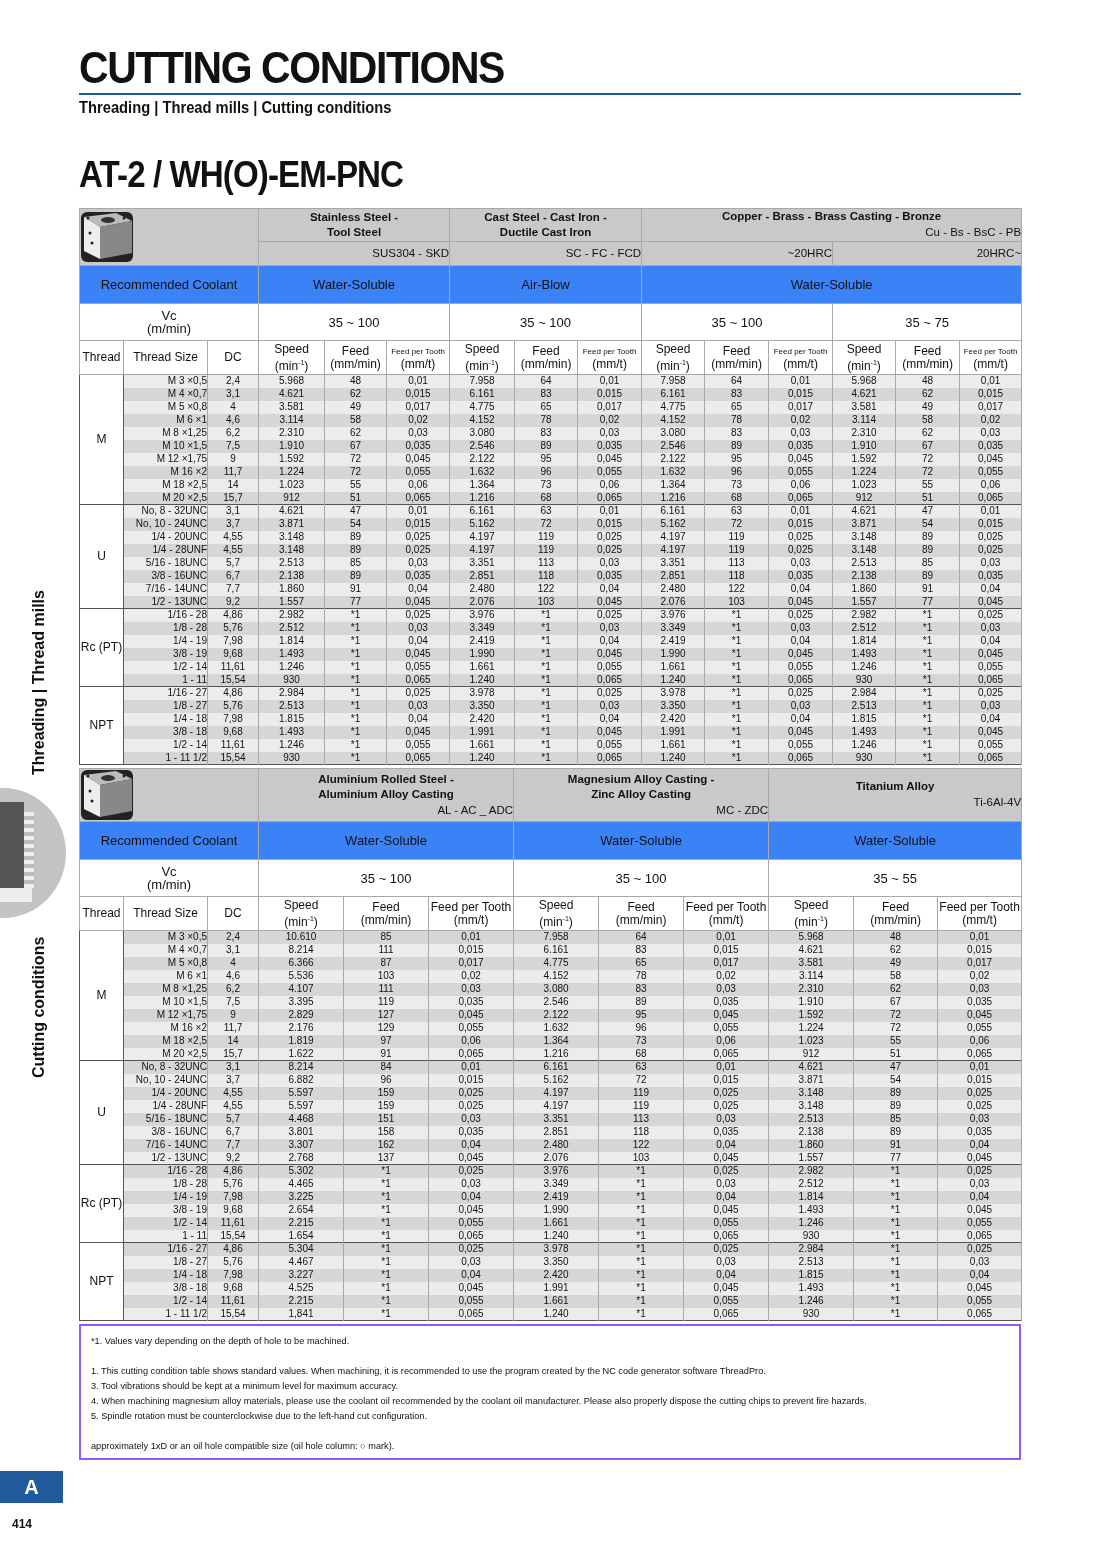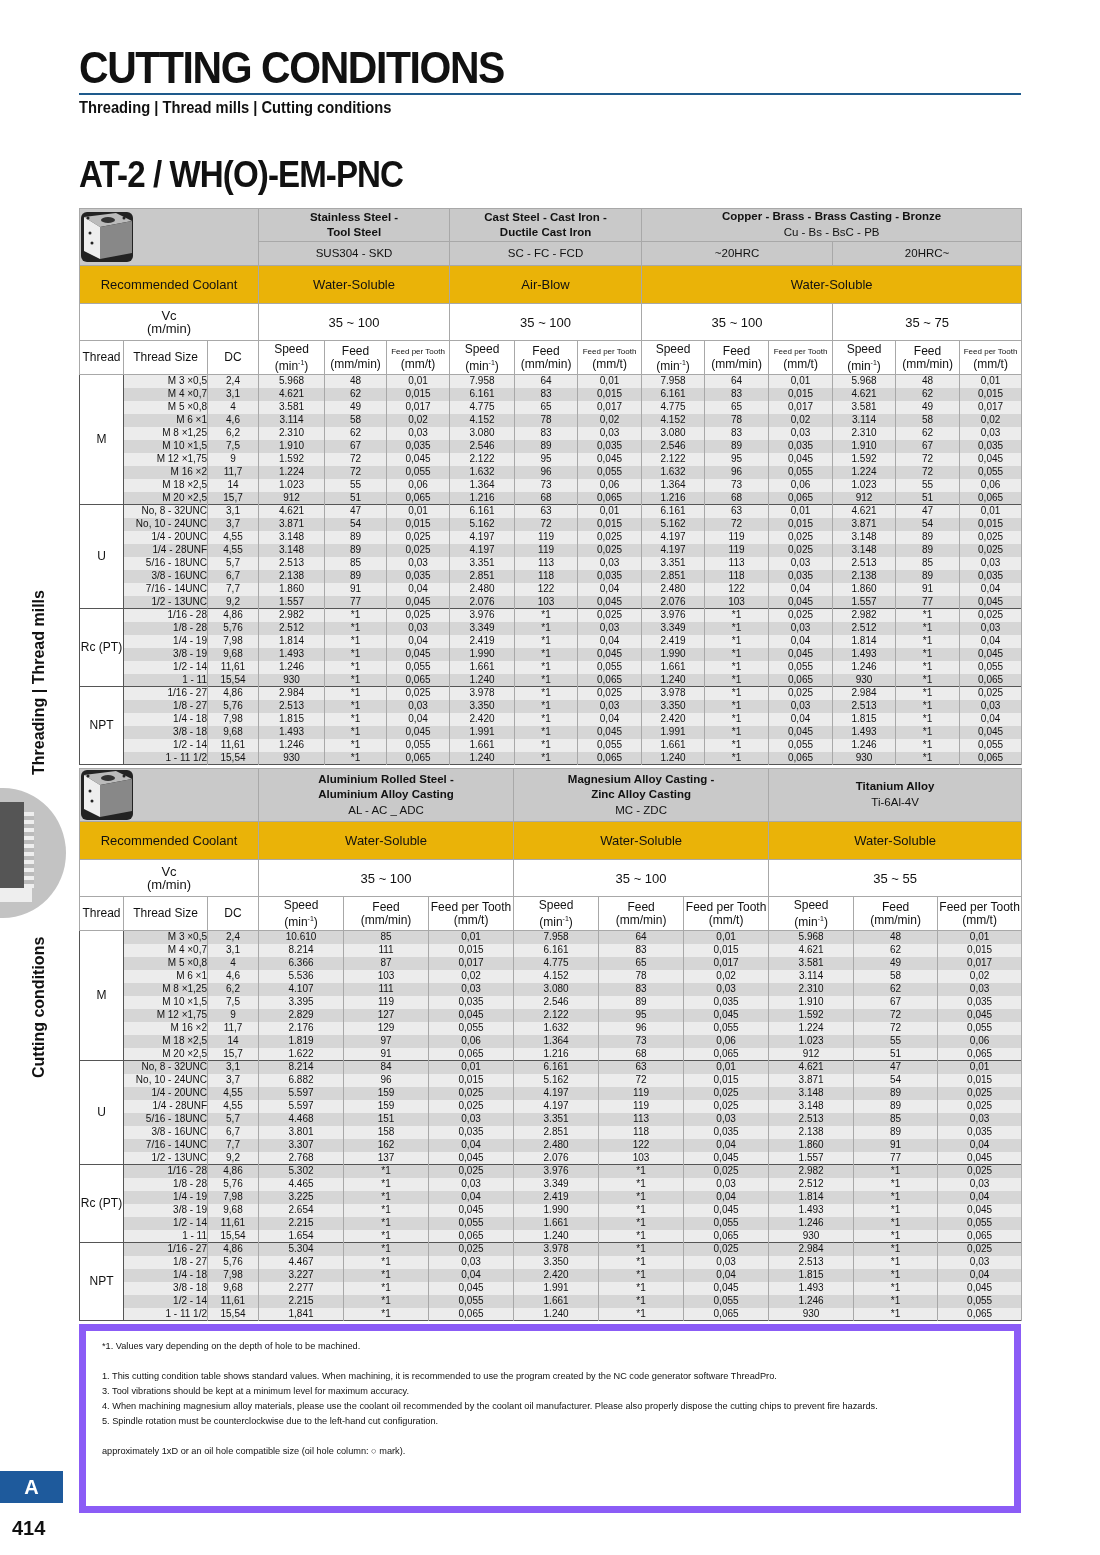--- a/index.html
+++ b/index.html
@@ -14,45 +14,45 @@
   
   .side-text-1 { position: absolute; left: 30px; top: 775px; transform: rotate(-90deg); transform-origin: left top; font-size: 16px; font-weight: 700; white-space: nowrap; }
   .side-text-2 { position: absolute; left: 30px; top: 1078px; transform: rotate(-90deg); transform-origin: left top; font-size: 16px; font-weight: 700; white-space: nowrap; }
   .side-emblem { position: absolute; left: -60px; top: 788px; width: 126px; height: 130px; border-radius: 50%; background: #c3c3c3; overflow: hidden; }
   .side-emblem .dark { position: absolute; left: 0; top: 14px; width: 84px; height: 86px; background: #555; }
   .side-emblem .light { position: absolute; left: 0; top: 100px; width: 92px; height: 14px; background: #eee; }
   .side-emblem .teeth { position: absolute; left: 84px; top: 24px; width: 10px; height: 76px;
     background: repeating-linear-gradient(180deg, #eee 0 4px, #bbb 4px 8px); }
 
   .section-badge { position: absolute; left: 0; top: 1471px; width: 63px; height: 32px; background: #1e5a9c; color: #fff; font-size: 20px; font-weight: 700; display: flex; align-items: center; justify-content: center; }
-  .page-number { position: absolute; left: 12px; top: 1517px; font-size: 20px; font-weight: 700; }
+  .page-number { position: absolute; left: 12px; top: 1517px; font-size: 12px; font-weight: 700; }
 
   
   .ct { position: absolute; left: 79px; width: 942px; border-collapse: collapse; table-layout: fixed; font-size: 10px; border: 1px solid #555; }
   .ct td, .ct th { border: 1px solid #a8a8a8; text-align: center; vertical-align: middle; font-weight: 400; padding: 0; overflow: hidden; white-space: nowrap; }
   .ct .hdr { background: #c9c9c9; }
   .ct .hdr .mat-name { font-weight: 700; font-size: 11.5px; line-height: 15px; }
-  .ct .hdr .mat-code { font-size: 11.5px; line-height: 17px; }
-  .ct .coolant td { height: 38px; font-size: 13px; background: #eab308; }
+  .ct .hdr .mat-code { font-size: 11.5px; line-height: 17px; text-align: right; }
+  .ct .coolant td { height: 38px; font-size: 13px; background: #3b82f6; }
   .ct .vc td { height: 37px; font-size: 13px; background: #fff; }
   .ct .lbl { font-size: 12px; line-height: 13px; }
   .ct .colhdr td { height: 34px; font-size: 12px; line-height: 13px; background: #fff; }
   .ct .colhdr .fpt-small { font-size: 8px; }
   .ct .colhdr .fpt-small .u { font-size: 12px; }
   .ct sup { font-size: 7px; }
   .ct .data td { height: 13px; line-height: 12px; font-size: 10px; border-top: none; border-bottom: none; }
   .ct .data td.size { text-align: right; padding-left: 6px; }
   .ct .data.l td { background: #ececec; }
   .ct .data.d td { background: #d6d6d6; }
   .ct .data td.grp { background: #fff !important; font-size: 12px; line-height: 15px; border: 1px solid #555; }
   .ct .grp-start td { border-top: 1.5px solid #555; }
   .ct .icon-cell { background: #c9c9c9; }
   .ct .icon-cell svg { display: block; }
 
-  .notes { position: absolute; left: 79px; top: 1324px; width: 942px; height: 189px; border: 7px solid #8b5cf6; padding: 8px 16px; font-size: 9.2px; line-height: 15px; }
+  .notes { position: absolute; left: 79px; top: 1324px; width: 942px; height: 136px; border: 2px solid #8b5cf6; padding: 8px 10px; font-size: 9.2px; line-height: 15px; }
   .notes .gap { height: 15px; }
 </style>
 </head>
 <body>
 
 <div class="page-title">CUTTING CONDITIONS</div>
 <div class="title-rule"></div>
 <div class="breadcrumb">Threading | Thread mills | Cutting conditions</div>
 <div class="product-title">AT-2 / WH(O)-EM-PNC</div>
 
@@ -1143,21 +1143,21 @@
         <td>2.420</td>
         <td>*1</td>
         <td>0,04</td>
         <td>1.815</td>
         <td>*1</td>
         <td>0,04</td>
       </tr>
       <tr class="data l">
         <td class="size">3/8 - 18</td>
         <td>9,68</td>
-        <td>2.277</td>
+        <td>4.525</td>
         <td>*1</td>
         <td>0,045</td>
         <td>1.991</td>
         <td>*1</td>
         <td>0,045</td>
         <td>1.493</td>
         <td>*1</td>
         <td>0,045</td>
       </tr>
       <tr class="data d">

